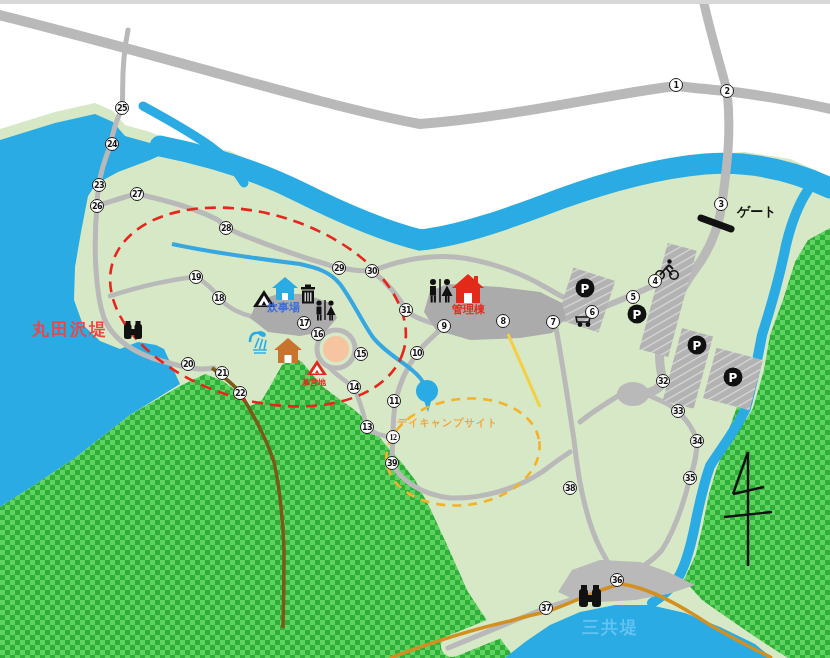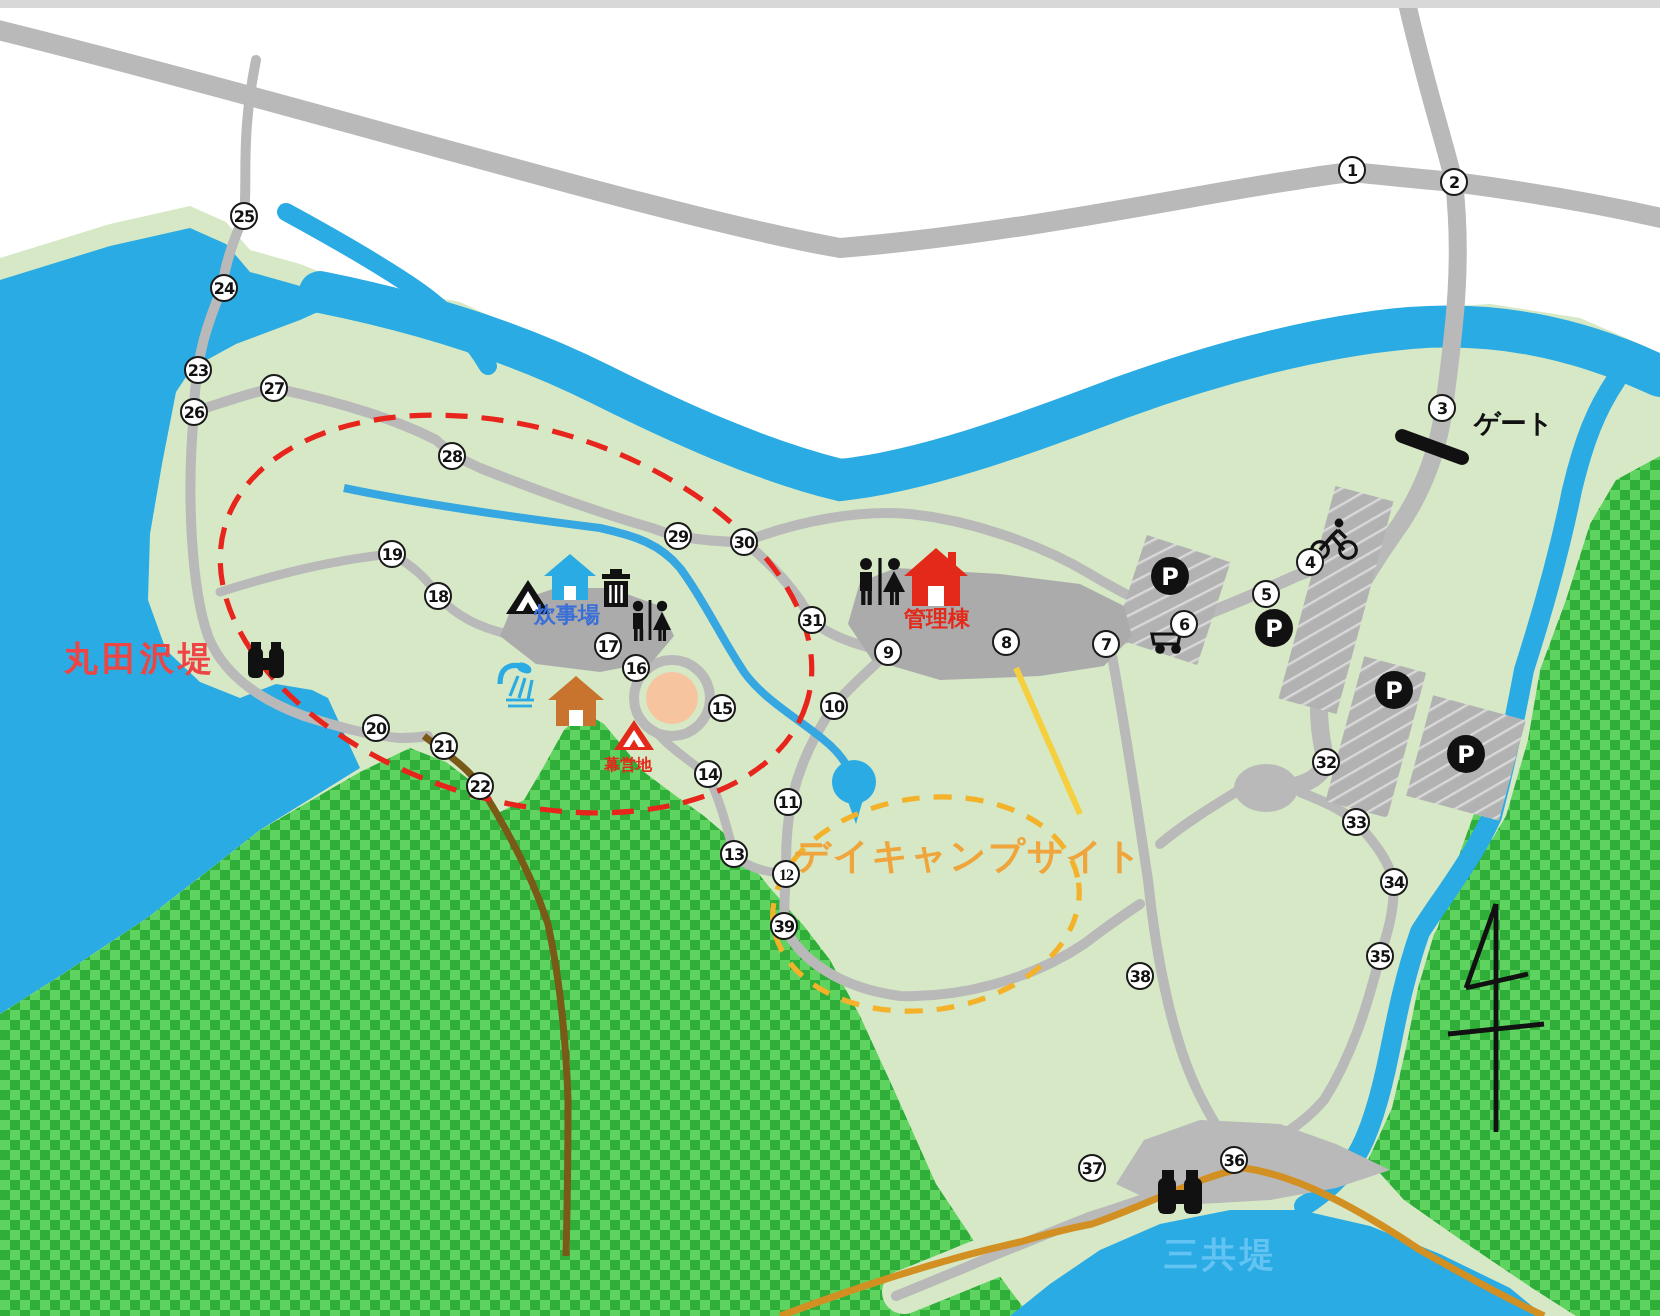--- a/index.html
+++ b/index.html
@@ -239,21 +239,21 @@
     <text x="697" y="349.5" fill="#fff">P</text>
     <circle cx="733" cy="377" r="9.5" fill="#111"></circle>
     <text x="733" y="381.5" fill="#fff">P</text>
   </g>
 
   <rect x="0" y="0" width="830" height="4" fill="#d8d8d8"></rect>
 </svg>
 
 <div class="label" style="left:32px;top:318px;font-size:17px;color:#ef4444;letter-spacing:2px;">丸田沢堤</div>
 <div class="label" style="left:582px;top:616px;font-size:17px;color:#63c3f2;letter-spacing:2px;">三共堤</div>
-<div class="label" style="left:397px;top:416px;font-size:18px;color:#f0a43c;letter-spacing:1px;">デイキャンプサイト</div>
+<div class="label" style="left:397px;top:416px;font-size:10px;color:#f0a43c;letter-spacing:1px;">デイキャンプサイト</div>
 <div class="label" style="left:267px;top:300px;font-size:11px;color:#3a6fd8;">炊事場</div>
 <div class="label" style="left:452px;top:302px;font-size:11px;color:#e32a1a;">管理棟</div>
 <div class="label" style="left:737px;top:203px;font-size:13px;color:#111;">ゲート</div>
 <div class="label" style="left:302px;top:377px;font-size:8px;color:#e32a1a;">幕営地</div>
 
 <div id="markers-layer">
       <div class="marker" style="left: 669px; top: 78px;">1</div>
       <div class="marker" style="left: 720px; top: 84px;">2</div>
       <div class="marker" style="left: 714px; top: 197px;">3</div>
       <div class="marker" style="left: 648px; top: 274px;">4</div>
@@ -282,18 +282,18 @@
       <div class="marker" style="left: 130px; top: 187px;">27</div>
       <div class="marker" style="left: 219px; top: 221px;">28</div>
       <div class="marker" style="left: 332px; top: 261px;">29</div>
       <div class="marker" style="left: 365px; top: 264px;">30</div>
       <div class="marker" style="left: 399px; top: 303px;">31</div>
       <div class="marker" style="left: 656px; top: 374px;">32</div>
       <div class="marker" style="left: 671px; top: 404px;">33</div>
       <div class="marker" style="left: 690px; top: 434px;">34</div>
       <div class="marker" style="left: 683px; top: 471px;">35</div>
       <div class="marker" style="left: 610px; top: 573px;">36</div>
-      <div class="marker" style="left: 539px; top: 577px;">37</div>
+      <div class="marker" style="left: 539px; top: 601px;">37</div>
       <div class="marker" style="left: 563px; top: 481px;">38</div>
       <div class="marker" style="left: 385px; top: 456px;">39</div>
     </div>
 
 </div>
 
 </body></html>

